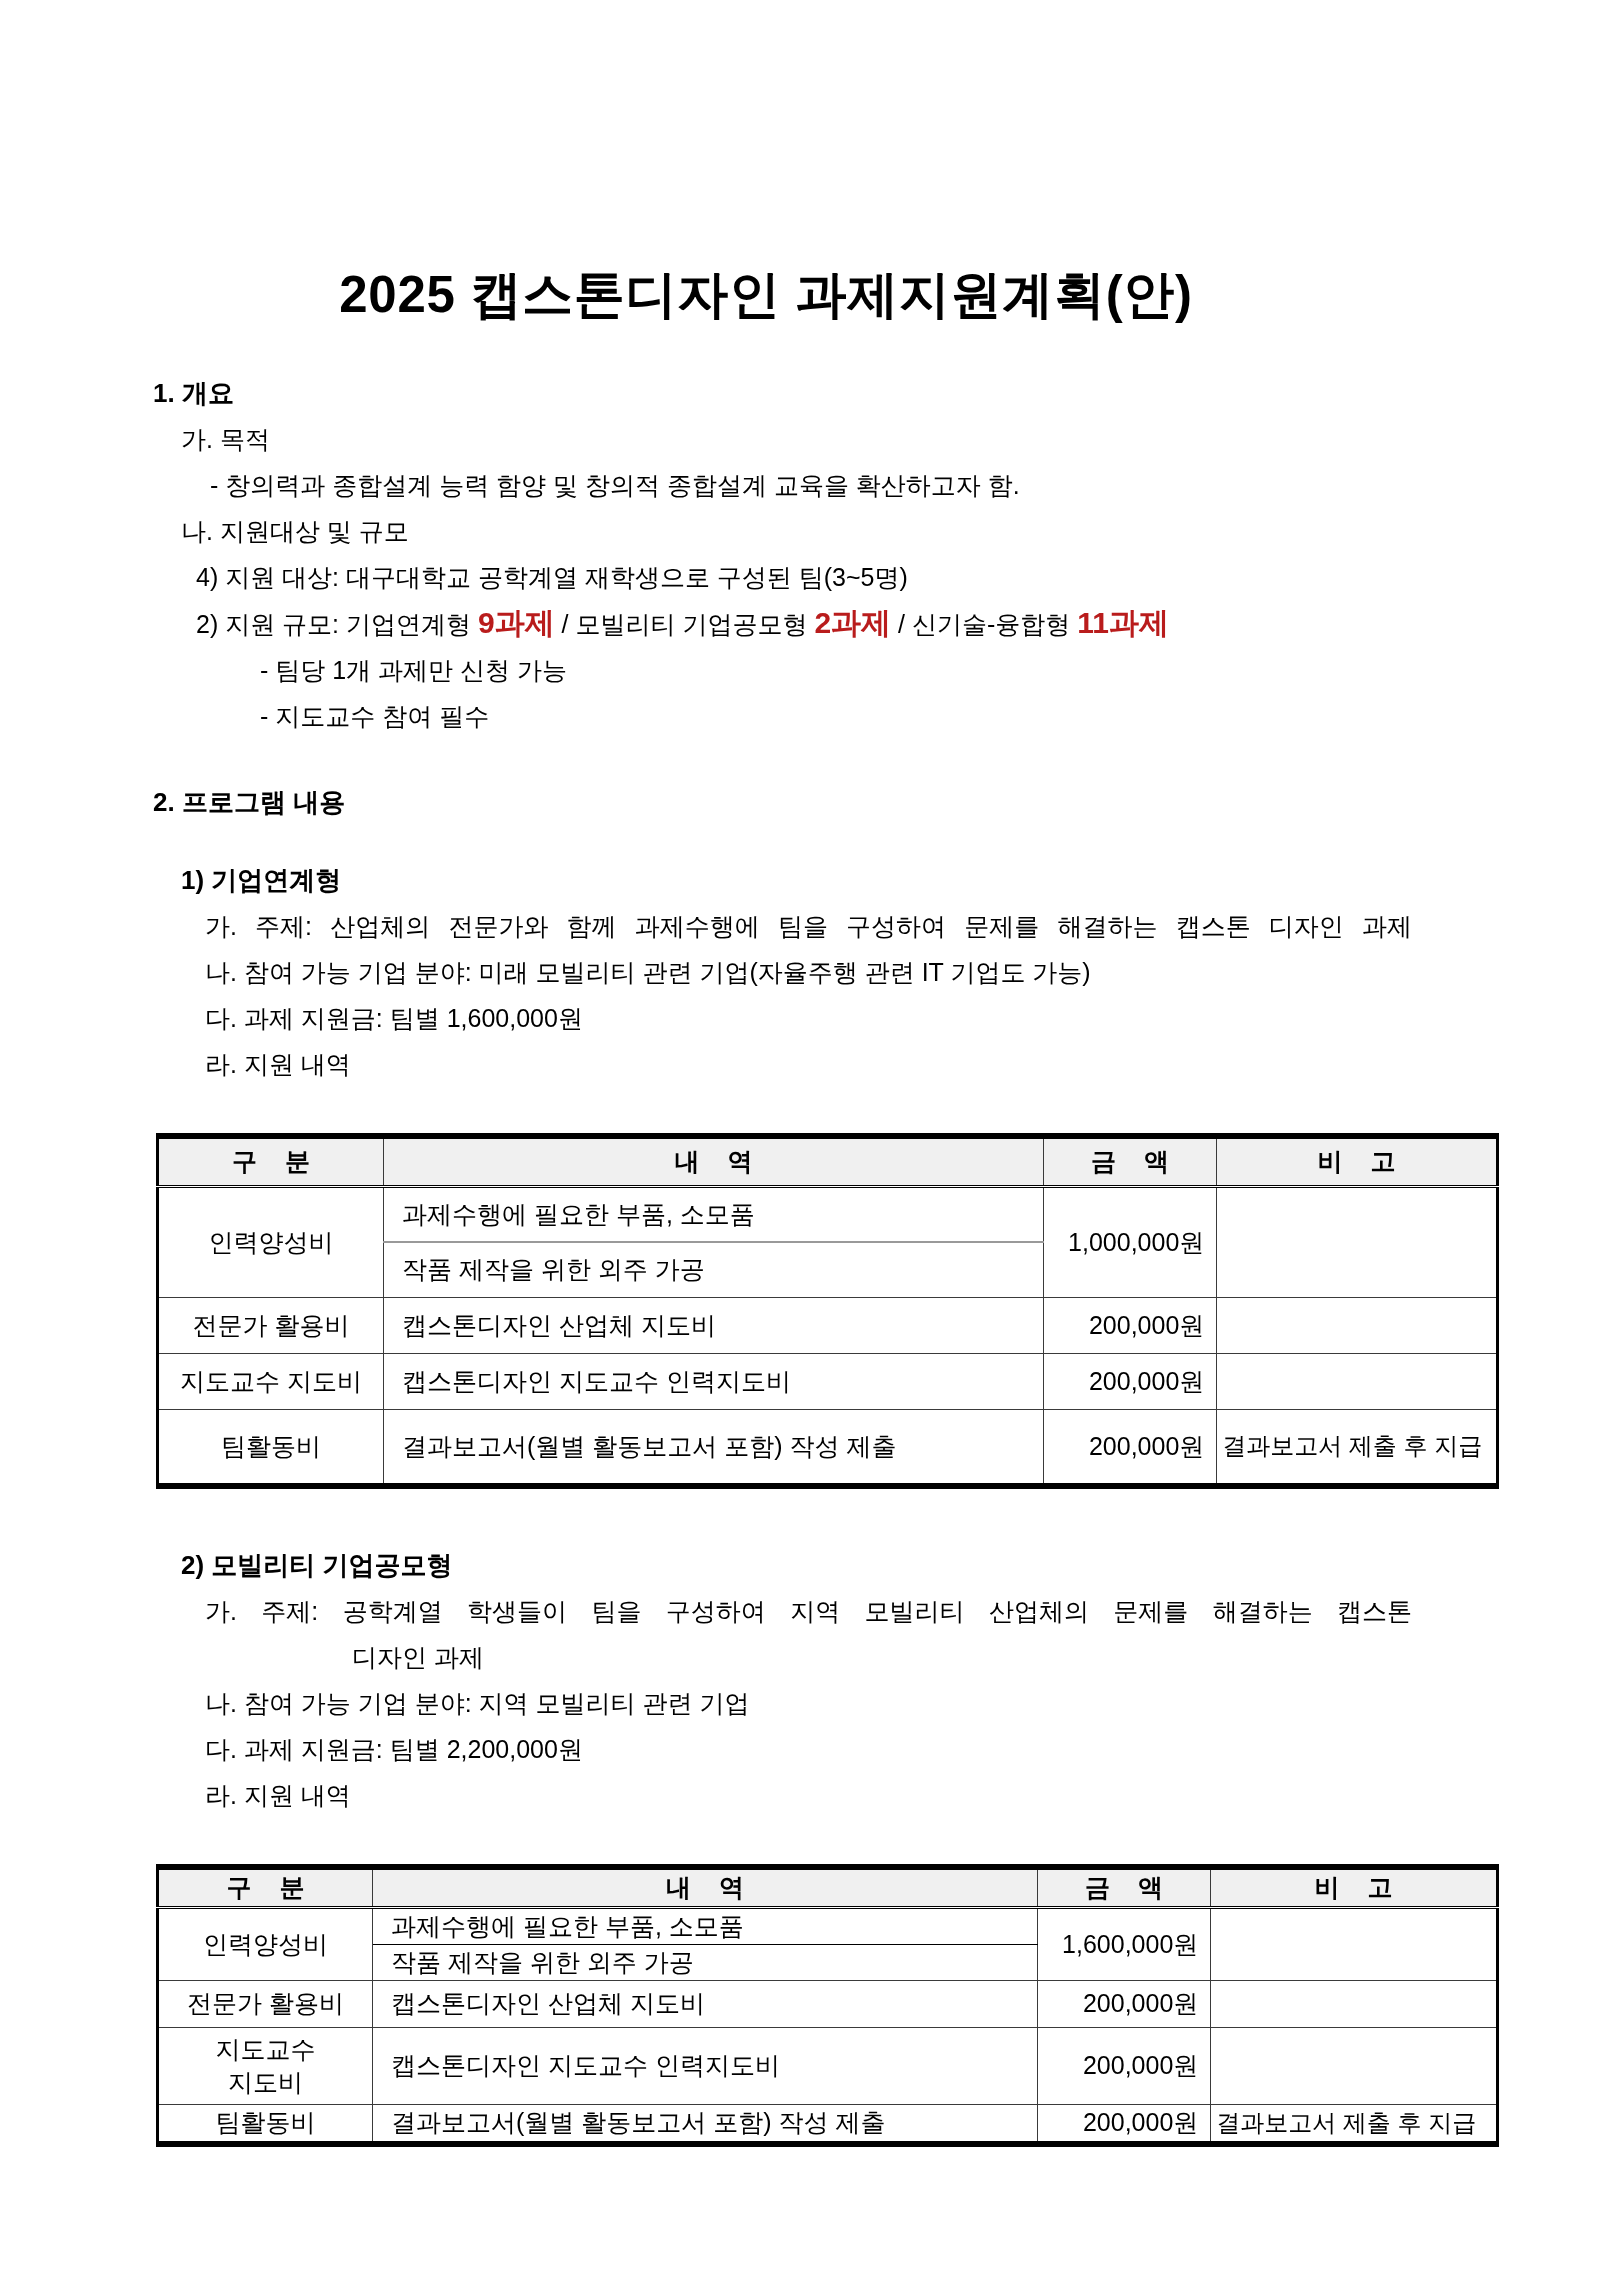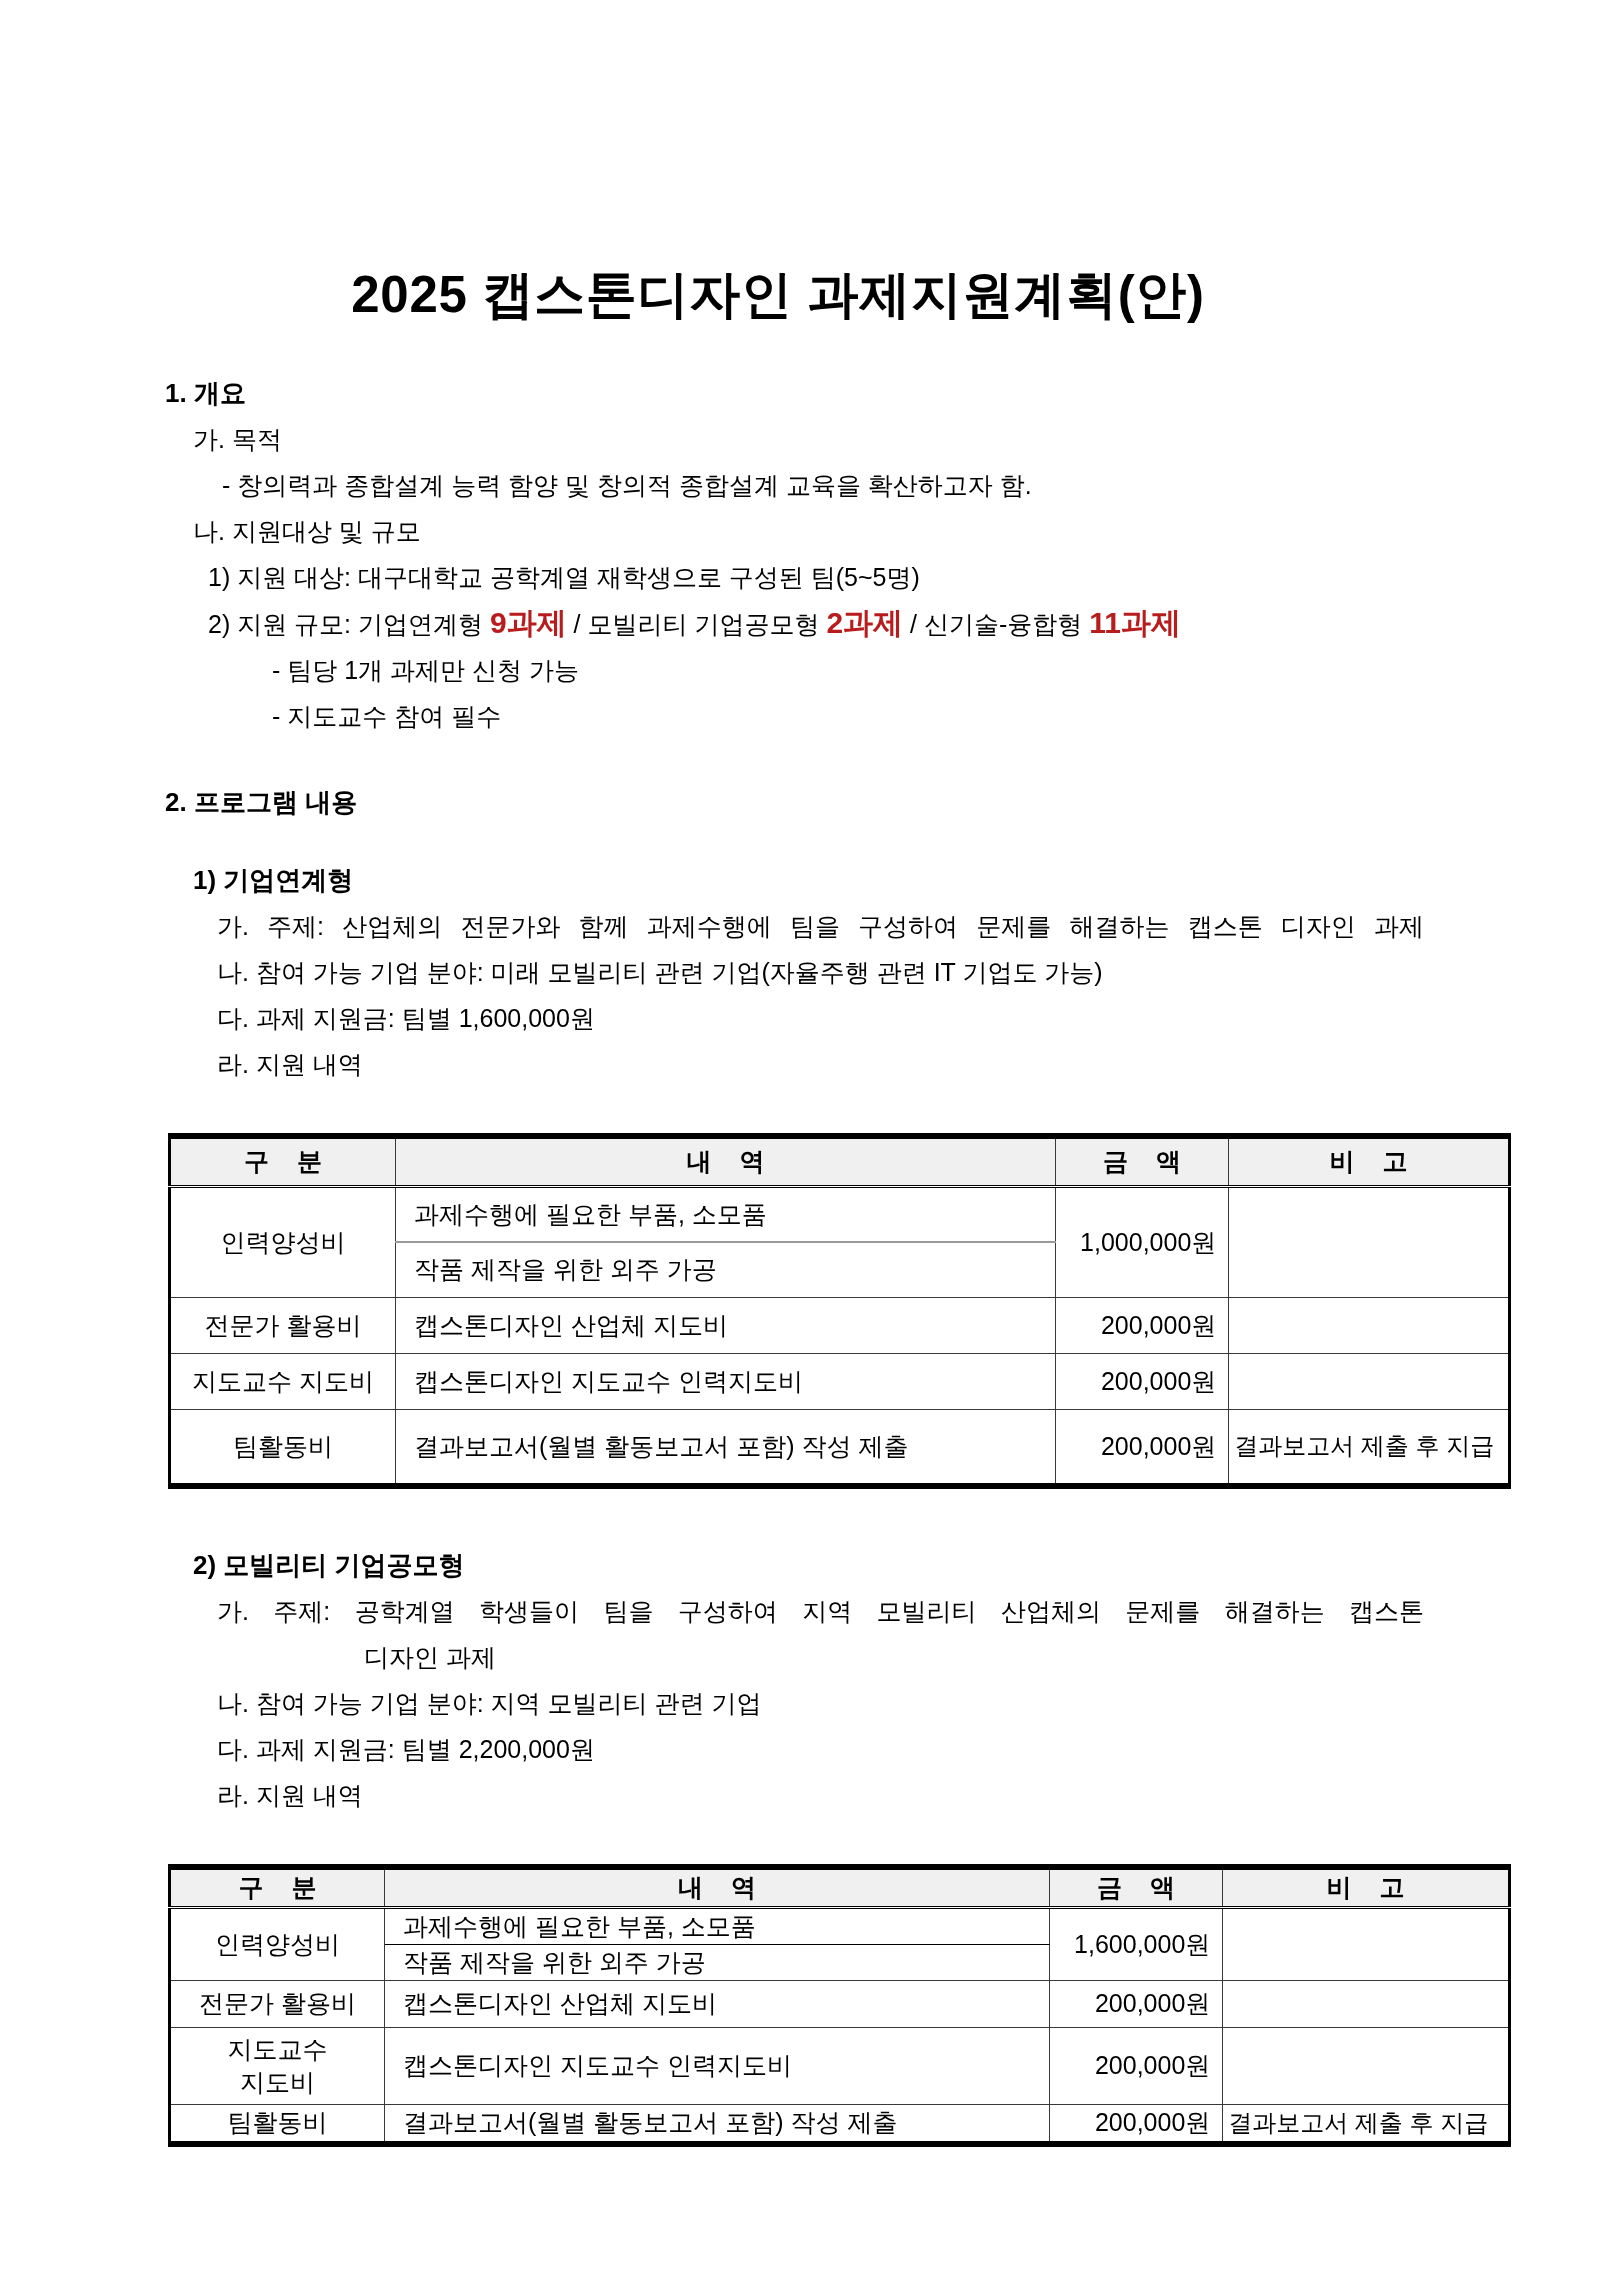--- a/index.html
+++ b/index.html
@@ -3,21 +3,20 @@
 <meta charset="utf-8">
 <style>
   html,body { margin:0; padding:0; background:#ffffff; }
   .page {
     position:relative;
     width:1532px; height:2284px;
     background:#ffffff;
     color:#000;
     font-family:"Liberation Sans","DejaVu Sans",sans-serif;
     overflow:hidden;
-    padding-left:12px;
   }
   .title {
     padding-top:262px;
     text-align:center;
     font-size:51px;
     font-weight:bold;
     line-height:65px;
     letter-spacing:0.7px;
     white-space:pre;
   }
@@ -91,21 +90,21 @@
 <body>
 
 <div class="page">
 
   <div class="title">2025 캡스톤디자인 과제지원계획(안)</div>
 
   <div class="line l0 bold gap-sec1">1. 개요</div>
   <div class="line l1">가. 목적</div>
   <div class="line l2d">- 창의력과 종합설계 능력 함양 및 창의적 종합설계 교육을 확산하고자 함.</div>
   <div class="line l1">나. 지원대상 및 규모</div>
-  <div class="line l3">1) 지원 대상: 대구대학교 공학계열 재학생으로 구성된 팀(5~5명)</div>
+  <div class="line l3">4) 지원 대상: 대구대학교 공학계열 재학생으로 구성된 팀(3~5명)</div>
   <div class="line l3"><span>2) 지원 규모: 기업연계형 </span><span class="red">9과제</span><span> / 모빌리티 기업공모형 </span><span class="red">2과제</span><span> / 신기술-융합형 </span><span class="red">11과제</span></div>
   <div class="line l3d">- 팀당 1개 과제만 신청 가능</div>
   <div class="line l3d">- 지도교수 참여 필수</div>
 
   <div class="line l0 bold gap-sec2">2. 프로그램 내용</div>
 
   <div class="line l1 bold">1) 기업연계형</div>
   <div class="line l2 justify">가. 주제: 산업체의 전문가와 함께 과제수행에 팀을 구성하여 문제를 해결하는 캡스톤 디자인 과제</div>
   <div class="line l2">나. 참여 가능 기업 분야: 미래 모빌리티 관련 기업(자율주행 관련 IT 기업도 가능)</div>
   <div class="line l2">다. 과제 지원금: 팀별 1,600,000원</div>

